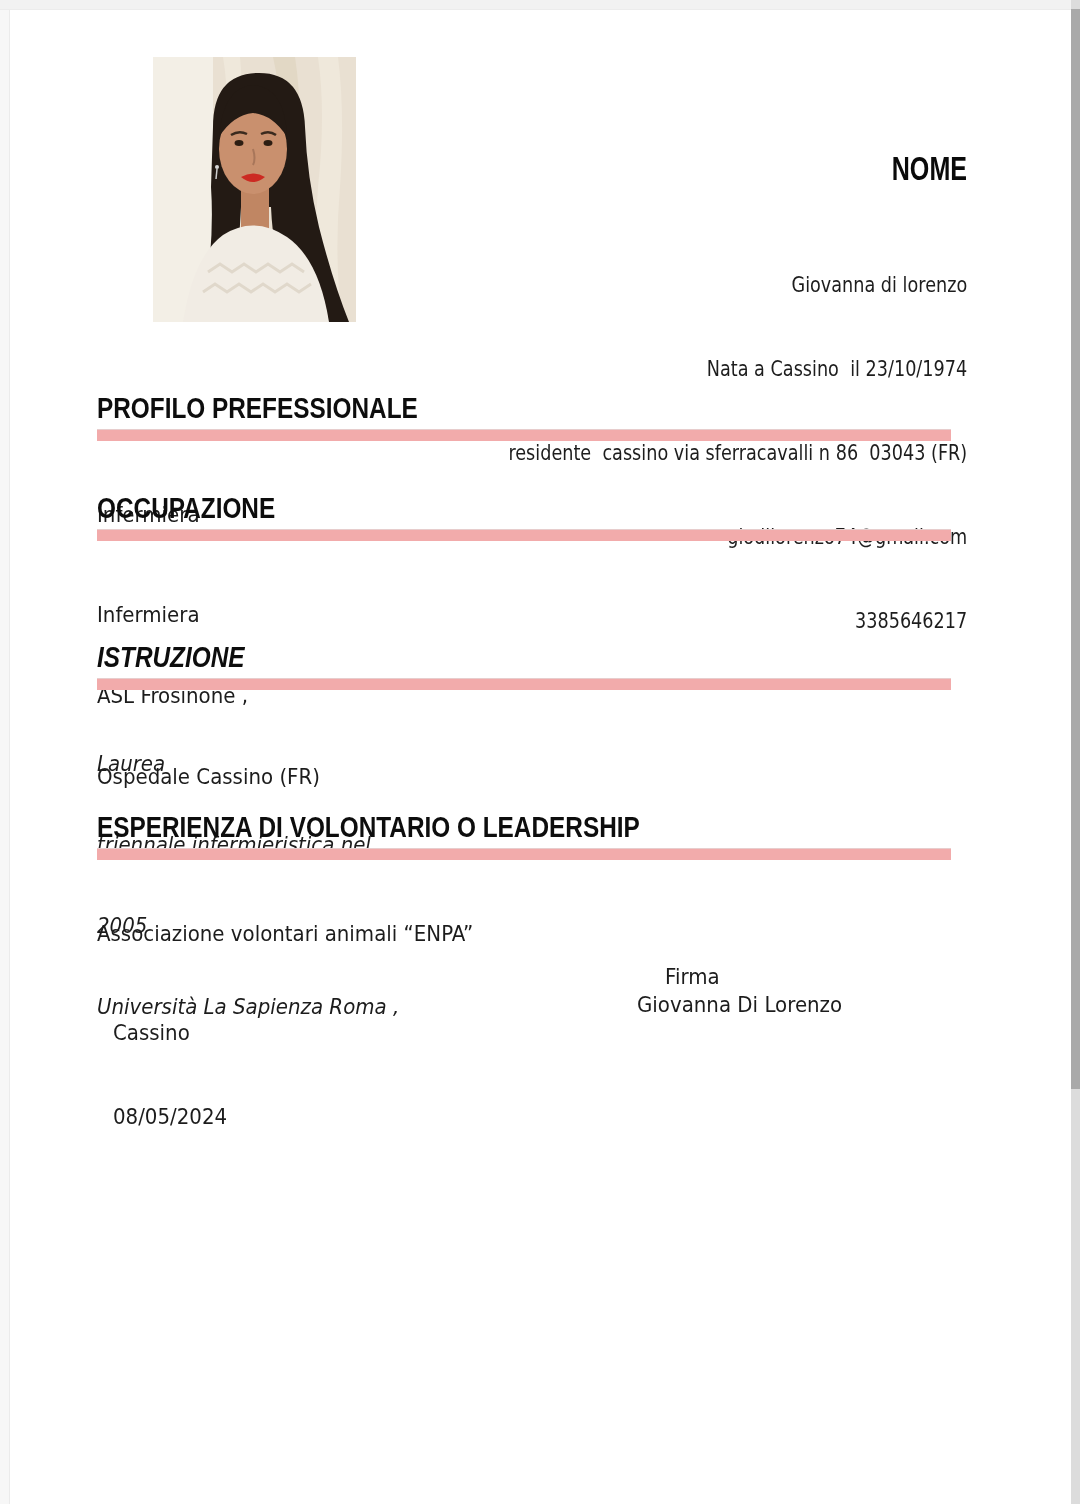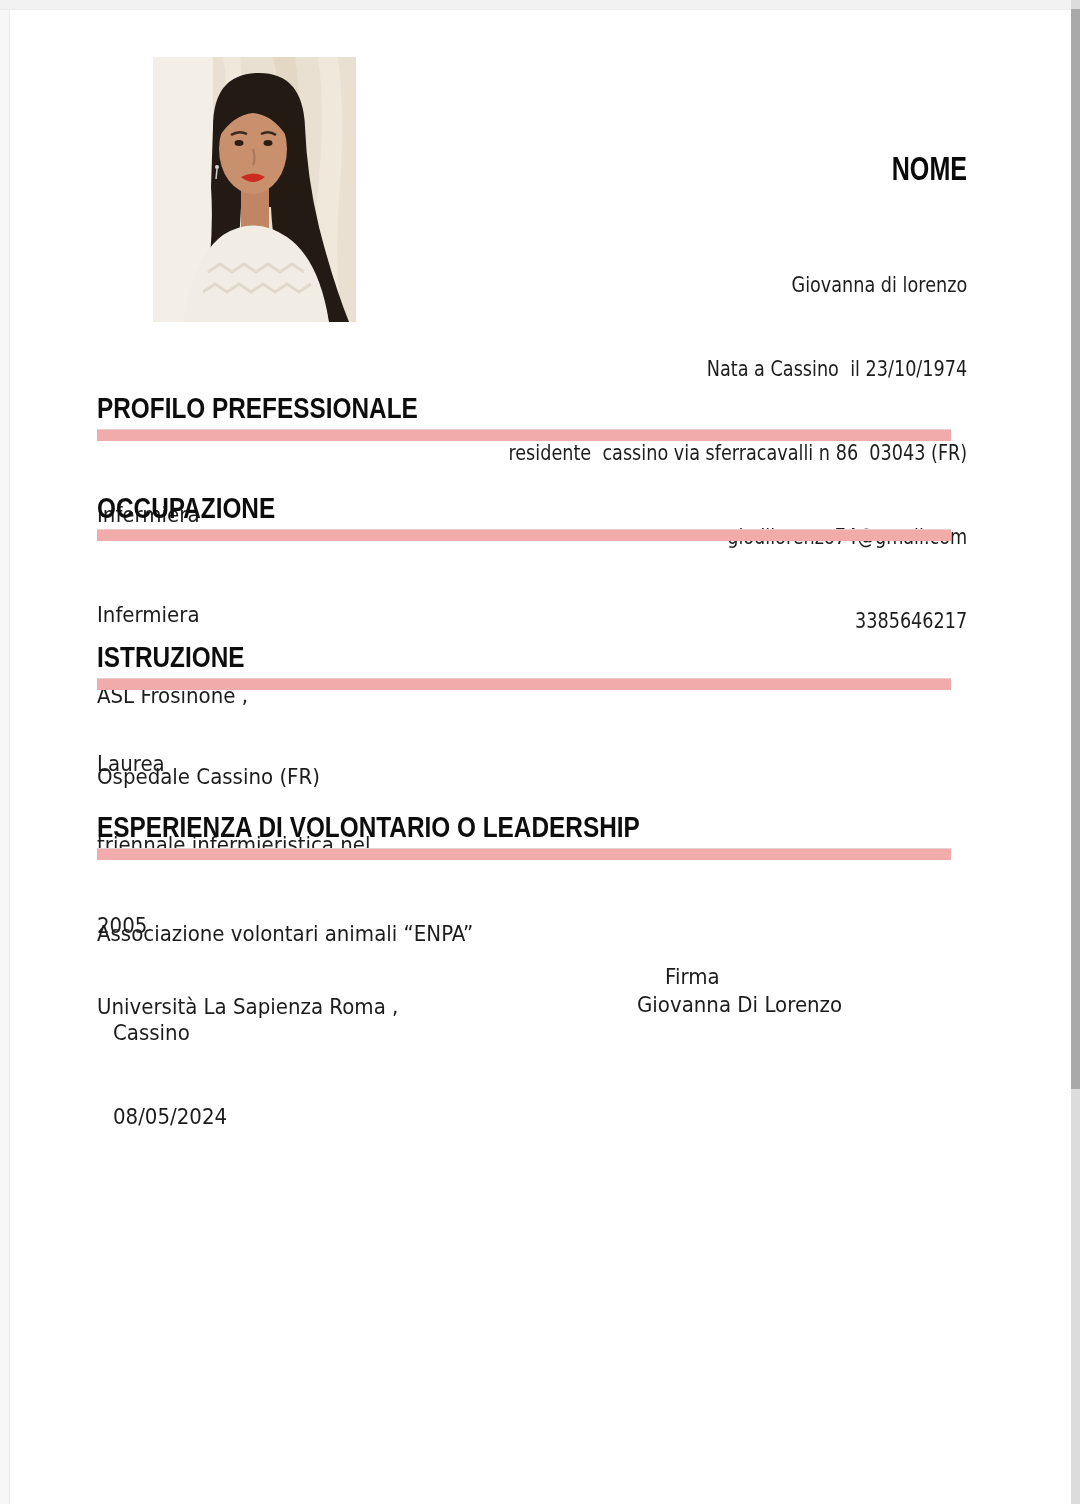--- a/index.html
+++ b/index.html
@@ -33,21 +33,21 @@
   .section{position:absolute;left:97px;width:854px;}
   .section-heading{
     font-family:"Liberation Sans",sans-serif;font-weight:bold;font-size:29px;line-height:30px;
     color:#0d0d0d;transform:scaleX(0.84);transform-origin:left center;white-space:pre;
   }
   .accent-bar{height:11px;margin-top:6px;border-top:1px solid #e7cdcd;}
   .section-body{
     margin-top:6px;font-size:22px;line-height:27px;color:#1c1c1c;white-space:pre;
     transform:scaleX(0.90);transform-origin:left top;
   }
-  .s1{top:393px;} .s2{top:493px;} .s3{top:642px;} .s4{top:812px;}
+  .s1{top:393px;} .s2{top:493px;} .s3{top:642px;font-style:italic;} .s4{top:812px;}
 
   
   .footer-left{
     position:absolute;left:113px;top:963px;font-size:22px;line-height:28px;color:#1c1c1c;
     transform:scaleX(0.90);transform-origin:left top;white-space:pre;
   }
   .firma-label{
     position:absolute;left:665px;top:963px;font-size:22px;line-height:28px;color:#1c1c1c;
     transform:scaleX(0.90);transform-origin:left top;white-space:pre;
   }

